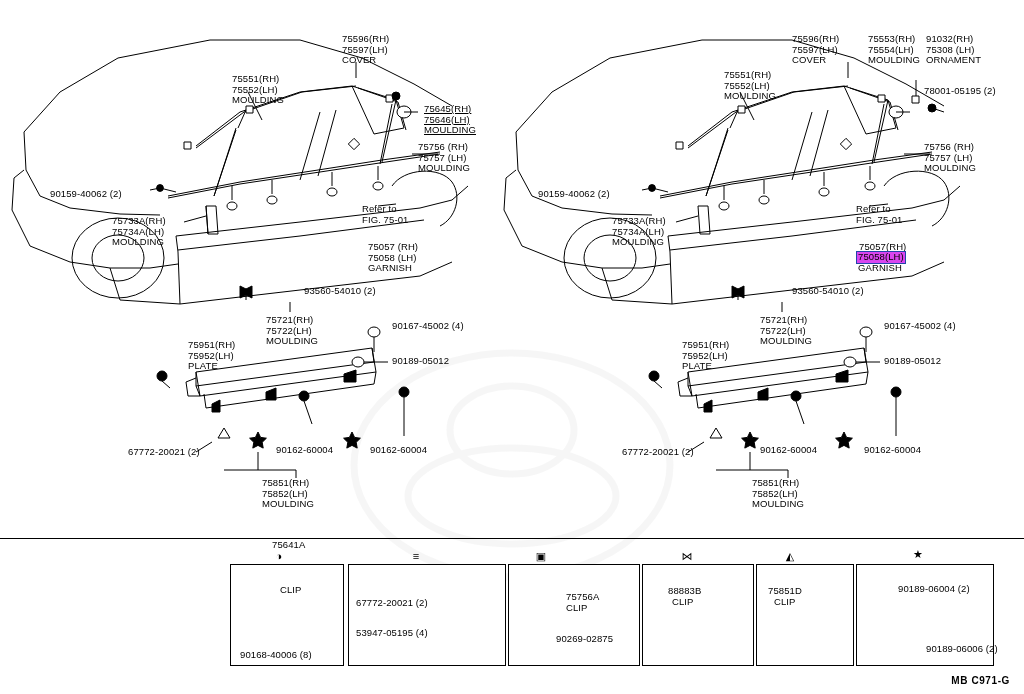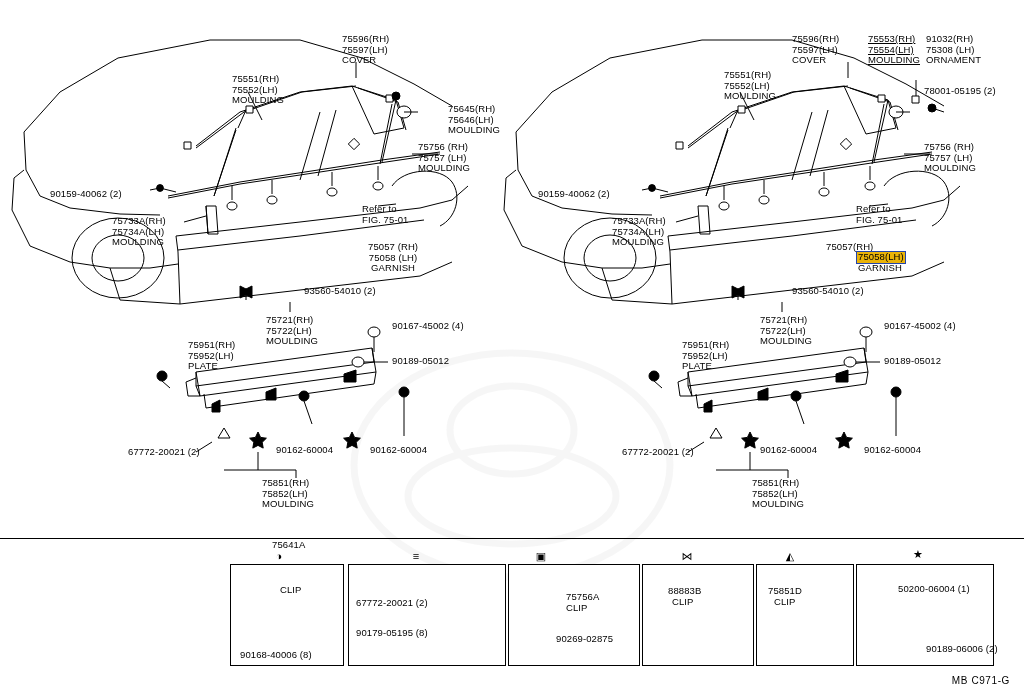--- a/index.html
+++ b/index.html
@@ -33,41 +33,41 @@
 
   
   .lbl{
     position:absolute;
     font-size:9.5px;
     line-height:10.5px;
     white-space:pre;
     letter-spacing:.1px;
   }
   .hl{
-    background:#eab308;
+    background:#d946ef;
     outline:1.6px solid #2244aa;
     padding:0 1px;
   }
 
   
   .legend-box{
     position:absolute;
     border:1px solid #000;
     background:#fff;
   }
   .sym{
     position:absolute;
     font-size:11px;
     text-align:center;
   }
   .footer{
     position:absolute;
     right:14px;bottom:8px;
     font-size:10px;
-    font-weight:normal;
+    font-weight:bold;
     letter-spacing:.6px;
     text-align:right;
   }
   .divider{
     position:absolute;left:0;width:1024px;height:0;border-top:1px solid #000;
   }
 </style>
 </head>
 <body>
 
@@ -315,33 +315,33 @@
       <path d="M866,628 L890,628 L890,638 L882,638 L882,654 L874,654 L874,638 L866,638 Z"></path>
     </g>
   </svg>
 
   <div class="lbl" style="left:342px;top:34px;">75596(RH)
 75597(LH)
 COVER</div>
   <div class="lbl" style="left:232px;top:74px;">75551(RH)
 75552(LH)
 MOULDING</div>
-  <div class="lbl" style="left:448px;top:104px;">75645(RH)
+  <div class="lbl" style="left:424px;top:104px;text-decoration:underline;">75645(RH)
 75646(LH)
 MOULDING</div>
   <div class="lbl" style="left:418px;top:142px;">75756 (RH)
 75757 (LH)
 MOULDING</div>
   <div class="lbl" style="left:50px;top:189px;">90159-40062 (2)</div>
   <div class="lbl" style="left:112px;top:216px;">75733A(RH)
 75734A(LH)
 MOULDING</div>
   <div class="lbl" style="left:362px;top:204px;">Refer to
 FIG. 75-01</div>
-  <div class="lbl" style="left:368px;top:242px;text-align:center;">75057 (RH)
+  <div class="lbl" style="left:368px;top:242px;">75057 (RH)
 75058 (LH)
 GARNISH</div>
   <div class="lbl" style="left:304px;top:286px;">93560-54010 (2)</div>
   <div class="lbl" style="left:266px;top:315px;">75721(RH)
 75722(LH)
 MOULDING</div>
   <div class="lbl" style="left:392px;top:321px;">90167-45002 (4)</div>
   <div class="lbl" style="left:392px;top:356px;">90189-05012</div>
   <div class="lbl" style="left:188px;top:340px;">75951(RH)
 75952(LH)
@@ -349,40 +349,40 @@
   <div class="lbl" style="left:128px;top:447px;">67772-20021 (2)</div>
   <div class="lbl" style="left:276px;top:445px;">90162-60004</div>
   <div class="lbl" style="left:370px;top:445px;">90162-60004</div>
   <div class="lbl" style="left:262px;top:478px;">75851(RH)
 75852(LH)
 MOULDING</div>
 
   <div class="lbl" style="left:792px;top:34px;">75596(RH)
 75597(LH)
 COVER</div>
-  <div class="lbl" style="left:868px;top:34px;text-decoration:underline;">75553(RH)
+  <div class="lbl" style="left:868px;top:34px;">75553(RH)
 75554(LH)
 MOULDING</div>
   <div class="lbl" style="left:926px;top:34px;">91032(RH)
 75308 (LH)
 ORNAMENT</div>
   <div class="lbl" style="left:924px;top:86px;">78001-05195 (2)</div>
   <div class="lbl" style="left:724px;top:70px;">75551(RH)
 75552(LH)
 MOULDING</div>
   <div class="lbl" style="left:924px;top:142px;">75756 (RH)
 75757 (LH)
 MOULDING</div>
   <div class="lbl" style="left:538px;top:189px;">90159-40062 (2)</div>
   <div class="lbl" style="left:612px;top:216px;">75733A(RH)
 75734A(LH)
 MOULDING</div>
   <div class="lbl" style="left:856px;top:204px;">Refer to
 FIG. 75-01</div>
-  <div class="lbl" style="left:826px;top:242px;">75057(RH)</div>
+  <div class="lbl" style="left:859px;top:242px;">75057(RH)</div>
   <div class="lbl hl" style="left:857px;top:252px;">75058(LH)</div>
   <div class="lbl" style="left:858px;top:263px;">GARNISH</div>
   <div class="lbl" style="left:792px;top:286px;">93560-54010 (2)</div>
   <div class="lbl" style="left:760px;top:315px;">75721(RH)
 75722(LH)
 MOULDING</div>
   <div class="lbl" style="left:884px;top:321px;">90167-45002 (4)</div>
   <div class="lbl" style="left:884px;top:356px;">90189-05012</div>
   <div class="lbl" style="left:682px;top:340px;">75951(RH)
 75952(LH)
@@ -408,29 +408,29 @@
   <div class="legend-box" style="left:508px;top:564px;width:130px;height:100px;"></div>
   <div class="legend-box" style="left:642px;top:564px;width:110px;height:100px;"></div>
   <div class="legend-box" style="left:756px;top:564px;width:96px;height:100px;"></div>
   <div class="legend-box" style="left:856px;top:564px;width:136px;height:100px;"></div>
 
   <div class="lbl" style="left:272px;top:540px;">75641A</div>
   <div class="lbl" style="left:280px;top:585px;">CLIP</div>
   <div class="lbl" style="left:240px;top:650px;">90168-40006 (8)</div>
 
   <div class="lbl" style="left:356px;top:598px;">67772-20021 (2)</div>
-  <div class="lbl" style="left:356px;top:628px;">90179-05195 (8)</div>
+  <div class="lbl" style="left:356px;top:628px;">53947-05195 (4)</div>
 
   <div class="lbl" style="left:566px;top:592px;">75756A</div>
   <div class="lbl" style="left:566px;top:603px;">CLIP</div>
   <div class="lbl" style="left:556px;top:634px;">90269-02875</div>
 
   <div class="lbl" style="left:668px;top:586px;">88883B</div>
   <div class="lbl" style="left:672px;top:597px;">CLIP</div>
 
   <div class="lbl" style="left:768px;top:586px;">75851D</div>
   <div class="lbl" style="left:774px;top:597px;">CLIP</div>
 
-  <div class="lbl" style="left:898px;top:584px;">50200-06004 (1)</div>
+  <div class="lbl" style="left:898px;top:584px;">90189-06004 (2)</div>
   <div class="lbl" style="left:898px;top:644px;padding-left:28px;">90189-06006 (2)</div>
 
   <div class="footer">MB C971-G</div>
 </div>
 
 </body></html>

